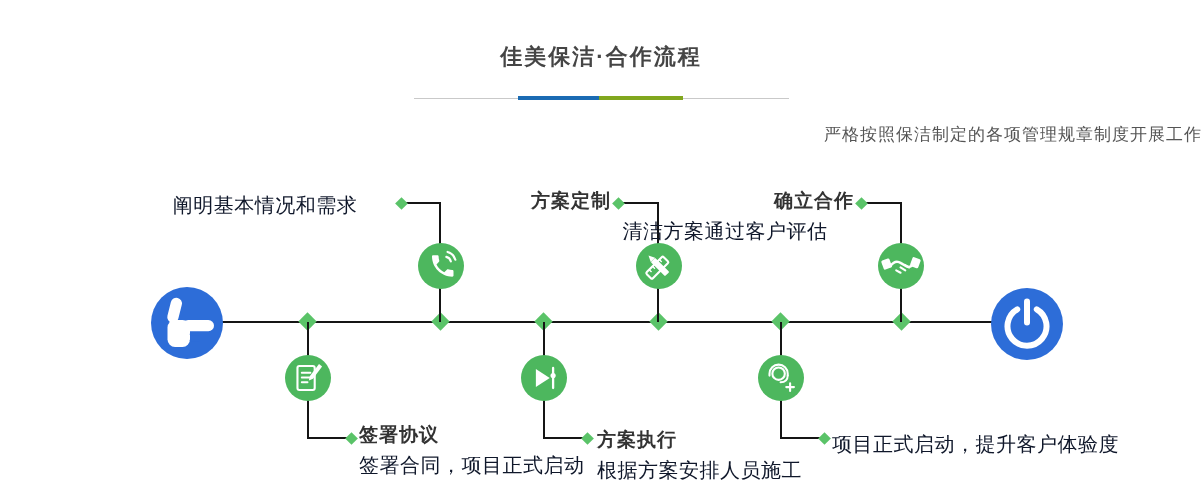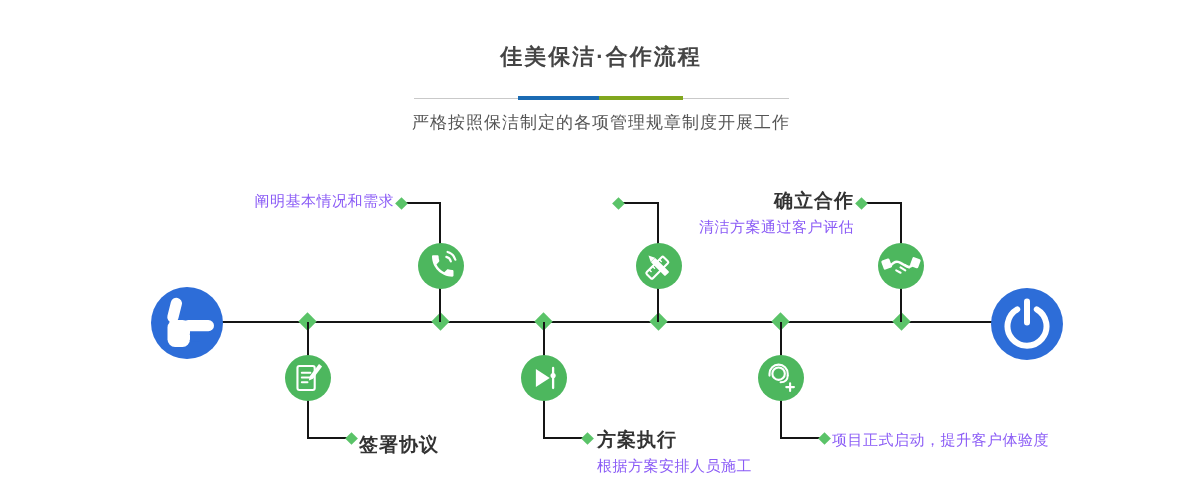--- a/index.html
+++ b/index.html
@@ -5,21 +5,21 @@
   html,body{margin:0;padding:0;background:#fff;}
   .wrap{position:relative;width:1202px;height:502px;background:#fff;overflow:hidden;
         font-family:"Liberation Sans","DejaVu Sans",sans-serif;}
   
   .title{position:absolute;left:0;top:42px;width:100%;text-align:center;
          font-size:22px;font-weight:bold;color:#454545;letter-spacing:2px;}
   .divider{position:absolute;left:414px;top:96px;width:375px;height:5px;}
   .divider-line{position:absolute;left:0;top:2px;width:100%;height:1px;background:#c9c9c9;}
   .divider-blue{position:absolute;left:104px;top:0;width:81px;height:4px;background:#1a6bb3;}
   .divider-green{position:absolute;left:185px;top:0;width:84px;height:4px;background:#81a71e;}
-  .subtitle{position:absolute;left:0;top:111px;width:100%;text-align:center;
+  .subtitle{position:absolute;left:0;top:123px;width:100%;text-align:right;
             font-size:17px;color:#555;letter-spacing:1px;}
   
   .timeline{position:absolute;left:222px;top:321px;width:770px;height:2px;background:#151515;}
   .h-line{position:absolute;height:2px;background:#151515;}
   .v-line{position:absolute;width:2px;background:#151515;}
   
   .dm{position:absolute;background:#5ac368;transform:rotate(45deg);}
   .dm-big{width:13px;height:13px;}
   .dm-small{width:9px;height:9px;}
   .tdm1{left:301px;top:315px;} .tdm2{left:434px;top:315px;} .tdm3{left:537px;top:315px;}
@@ -27,36 +27,36 @@
   
   .gcircle{position:absolute;width:46px;height:46px;border-radius:50%;background:#4db75e;
            display:flex;align-items:center;justify-content:center;}
   
   .endpoint{position:absolute;width:72px;height:72px;border-radius:50%;background:#2d6dd8;
             display:flex;align-items:center;justify-content:center;}
   .ep-left{left:151px;top:287px;} .ep-right{left:991px;top:288px;}
   
   .stext{position:absolute;}
   .stitle{font-size:19px;font-weight:bold;color:#333;letter-spacing:1px;}
-  .sdesc{font-size:15px;color:#8b5cf6;margin-top:4px;letter-spacing:0.5px;}
+  .sdesc{font-size:20px;color:#0f172a;margin-top:4px;letter-spacing:0.5px;text-align:center;}
   .align-r{text-align:right;}
   
   .t1-h{left:401px;top:202px;width:40px;} .t1-v{left:439px;top:203px;height:119px;}
   .t1-dm{left:397px;top:199px;} .t1-c{left:418px;top:243px;}
   .t1-text{left:136px;top:188px;width:258px;}
   .t2-h{left:618px;top:202px;width:41px;} .t2-v{left:657px;top:203px;height:119px;}
   .t2-dm{left:614px;top:199px;} .t2-c{left:636px;top:243px;}
   .t2-text{left:353px;top:188px;width:258px;}
   .t3-h{left:861px;top:202px;width:41px;} .t3-v{left:900px;top:203px;height:119px;}
   .t3-dm{left:857px;top:199px;} .t3-c{left:878px;top:243px;}
   .t3-text{left:596px;top:188px;width:258px;}
   
   .b1-v{left:307px;top:322px;height:117px;} .b1-h{left:307px;top:437px;width:44px;}
   .b1-dm{left:347px;top:434px;} .b1-c{left:285px;top:355px;}
-  .b1-text{left:359px;top:432px;}
+  .b1-text{left:359px;top:422px;}
   .b2-v{left:543px;top:322px;height:117px;} .b2-h{left:543px;top:437px;width:44px;}
   .b2-dm{left:583px;top:434px;} .b2-c{left:521px;top:355px;}
   .b2-text{left:597px;top:427px;}
   .b3-v{left:780px;top:322px;height:117px;} .b3-h{left:780px;top:437px;width:44px;}
   .b3-dm{left:820px;top:434px;} .b3-c{left:758px;top:355px;}
   .b3-text{left:832px;top:427px;}
 </style>
 </head>
 <body>
 
@@ -116,20 +116,21 @@
         <rect x="9" y="19.5" width="25" height="9" rx="1.5" fill="none" stroke="#fff" stroke-width="2.2"></rect>
         <path d="M14 19.5v3.5M19 19.5v3.5M24 19.5v3.5M29 19.5v3.5" stroke="#fff" stroke-width="1.5"></path>
       </g>
       <g transform="rotate(45 24 24)">
         <rect x="15" y="20.8" width="21" height="6.4" rx="1" fill="#fff"></rect>
         <path d="M15 20.8 L8.5 24 L15 27.2 Z" fill="#fff"></path>
       </g>
     </svg>
   </div>
   <div class="stext align-r t2-text">
+    <div class="stitle">方案定制</div>
   </div>
 
   <div class="h-line t3-h"></div>
   <div class="v-line t3-v"></div>
   <div class="dm dm-small t3-dm"></div>
   <div class="gcircle t3-c">
     <svg width="46" height="46" viewBox="0 0 48 48">
       <rect x="4.5" y="17" width="9" height="10" rx="1.5" fill="#fff" transform="rotate(-20 9 22)"></rect>
       <rect x="34.5" y="15.5" width="9" height="10" rx="1.5" fill="#fff" transform="rotate(20 39 20.5)"></rect>
       <path d="M13 24 q5 -7 11 -3 l5 3 q4 2.5 7 -1" stroke="#fff" stroke-width="2.6" fill="none" stroke-linecap="round"></path>
@@ -146,20 +147,21 @@
   <div class="dm dm-small b1-dm"></div>
   <div class="gcircle b1-c">
     <svg width="46" height="46" viewBox="0 0 48 48">
       <rect x="13" y="11.5" width="18" height="25" rx="2" fill="none" stroke="#fff" stroke-width="2.2"></rect>
       <path d="M17.5 18.5h9M17.5 23.5h9M17.5 28.5h6" stroke="#fff" stroke-width="2" stroke-linecap="round"></path>
       <path d="M35.5 9.5l3.2 2.4-9.5 12.8-4.3 1.8 1.1-4.6z" fill="#fff"></path>
     </svg>
   </div>
   <div class="stext b1-text">
     <div class="stitle">签署协议</div>
+    <div class="sdesc">签署合同，项目正式启动</div>
   </div>
 
   <div class="v-line b2-v"></div>
   <div class="h-line b2-h"></div>
   <div class="dm dm-small b2-dm"></div>
   <div class="gcircle b2-c">
     <svg width="46" height="46" viewBox="0 0 48 48">
       <path d="M15.5 14.5 L30 24 L15.5 33.5 Z" fill="#fff"></path>
       <path d="M33.5 13.5v21" stroke="#fff" stroke-width="2.4" stroke-linecap="round"></path>
       <circle cx="33.5" cy="21.5" r="2.7" fill="#fff"></circle>

